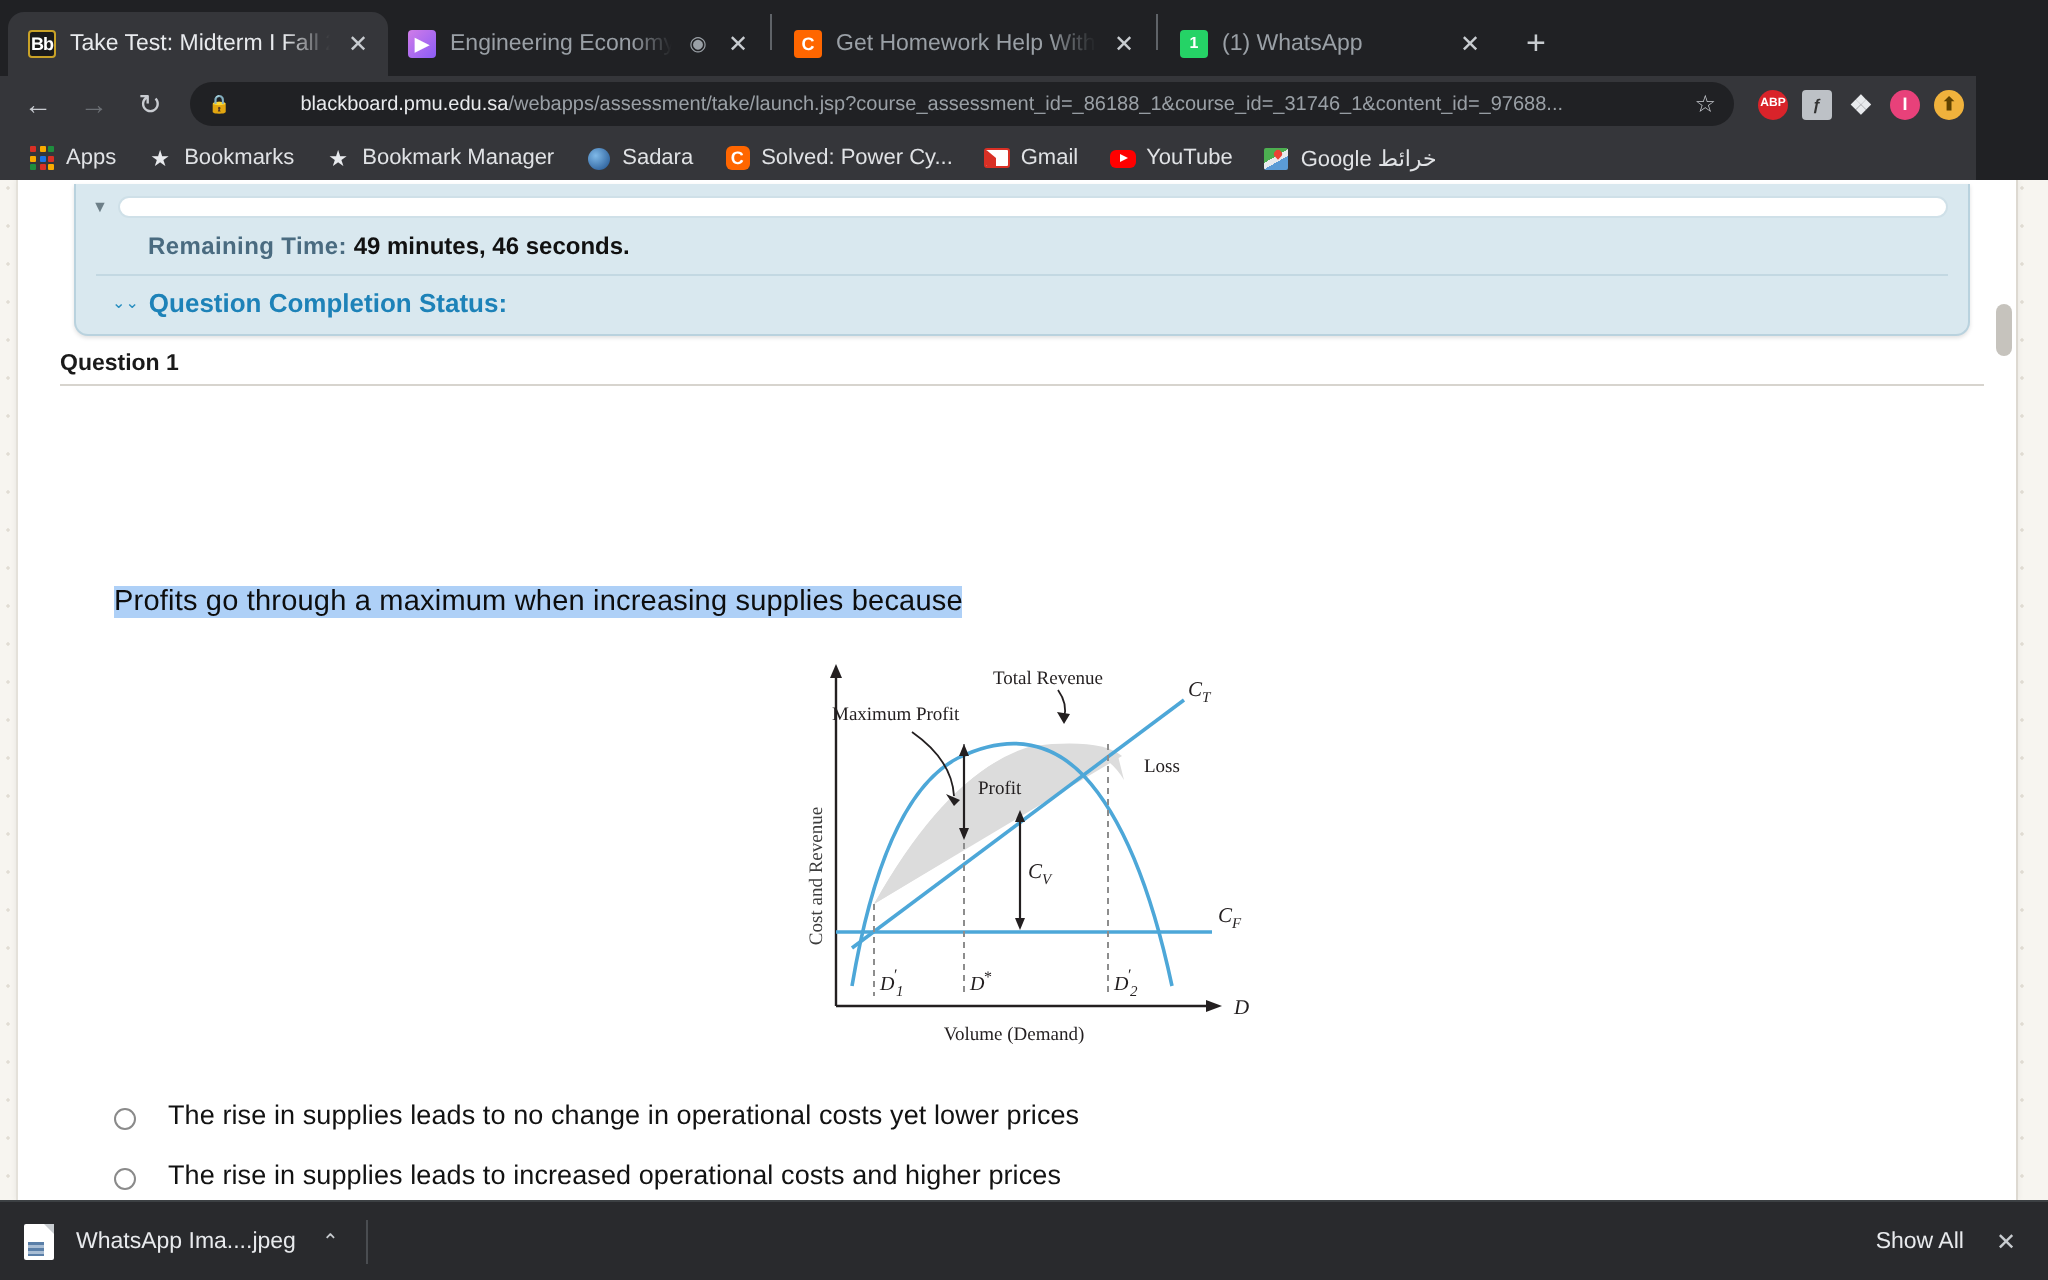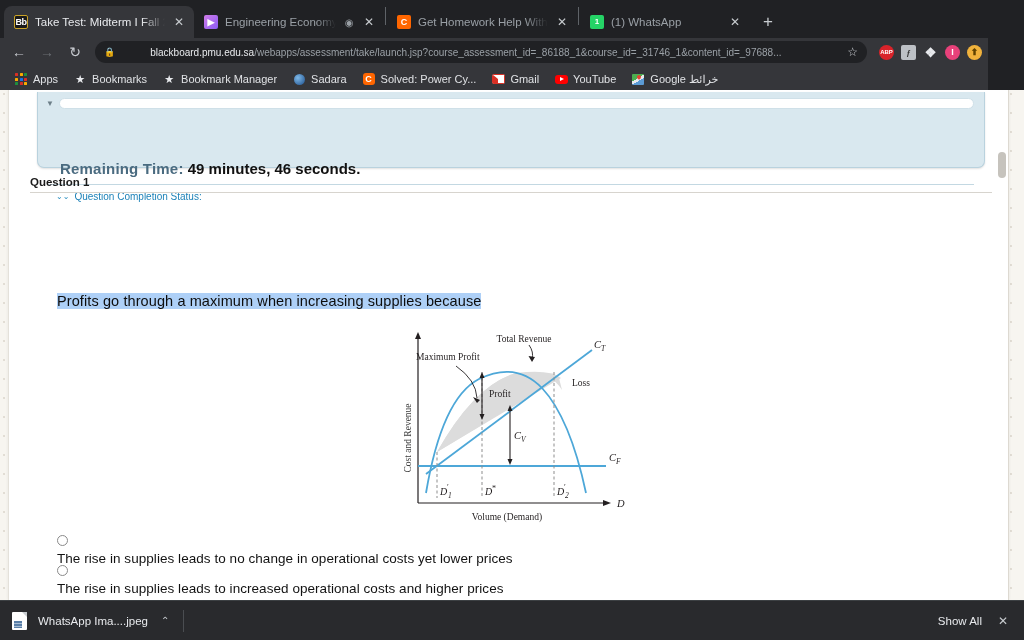--- a/index.html
+++ b/index.html
@@ -132,27 +132,27 @@
     position: absolute; top: 2px; left: 28px; width: 948px; height: 76px;
     background: #d9e8ef;
     border: 1px solid #b9d2de;
     border-top: none;
     border-radius: 0 0 7px 7px;
     box-shadow: 0 1px 2px rgba(0,0,0,.12);
   }
   .ti-row1 { display: flex; align-items: center; padding: 6px 10px 0 8px; gap: 5px; }
   .ti-caret { font-size: 8px; color: #6d7f88; line-height: 1; }
   .ti-bar { flex: 1 1 auto; height: 11px; background: #fff; border: 1px solid #cfe0e8; border-radius: 6px; }
-  .ti-time { padding: 7px 0 0 22px; font-size: 15px; color: #2b3a44; margin-top: 44px; }
+  .ti-time { padding: 7px 0 0 36px; font-size: 12px; color: #2b3a44; }
   .ti-time .lbl { color: #4a6b80; font-weight: bold; letter-spacing: .2px; }
   .ti-time .val { color: #111; font-weight: bold; }
   .ti-sep { margin: 7px 10px 0 10px; height: 1px; background: #c3d8e2; }
   .ti-qcs { padding: 6px 0 0 18px; display: flex; align-items: center; gap: 5px; }
   .ti-qcs .dblcaret { font-size: 8px; color: #2a8fc0; }
-  .ti-qcs .qcs-label { font-size: 10px; color: #1d82b8; font-weight: normal; }
+  .ti-qcs .qcs-label { font-size: 13px; color: #1d82b8; font-weight: bold; }
 
   
   .q-header {
     position: absolute; top: 84px; left: 13px; width: 970px; height: 22px;
   }
   .q-title { font-size: 11.5px; font-weight: bold; color: #1a1a1a; position: absolute; left: 8px; top: 2px; }
   .q-rule { position: absolute; left: 8px; top: 18px; width: 962px; height: 1px; background: #d7d4ce; }
 
   .q-points-box {
     position: absolute; top: 85px; right: 23px;
@@ -173,21 +173,21 @@
   .q-text {
     position: absolute; top: 203px; left: 48px;
     font-size: 14.5px; color: #0d0d0d;
     letter-spacing: .1px;
   }
   .q-text .sel { background: #aed0f7; margin-top: 19px; }
 
   .q-figure { position: absolute; top: 238px; left: 395px; width: 240px; height: 200px; }
 
   .options { position: absolute; top: 445px; left: 48px; width: 700px; }
-  .option { display: flex; align-items: flex-start; height: 30px; gap: 5px; flex-direction: column; }
+  .option { display: flex; align-items: flex-end; height: 30px; gap: 16px; }
   .radio {
     width: 11px; height: 11px; flex: 0 0 11px;
     border: 1px solid #8a8a8a; border-radius: 50%; background: #fff;
   }
   .opt-label { font-size: 13.5px; color: #121212; letter-spacing: .05px; }
 
   
   .vscroll {
     position: absolute; top: 0; right: 0; width: 13px; height: 510px;
     background: transparent;

